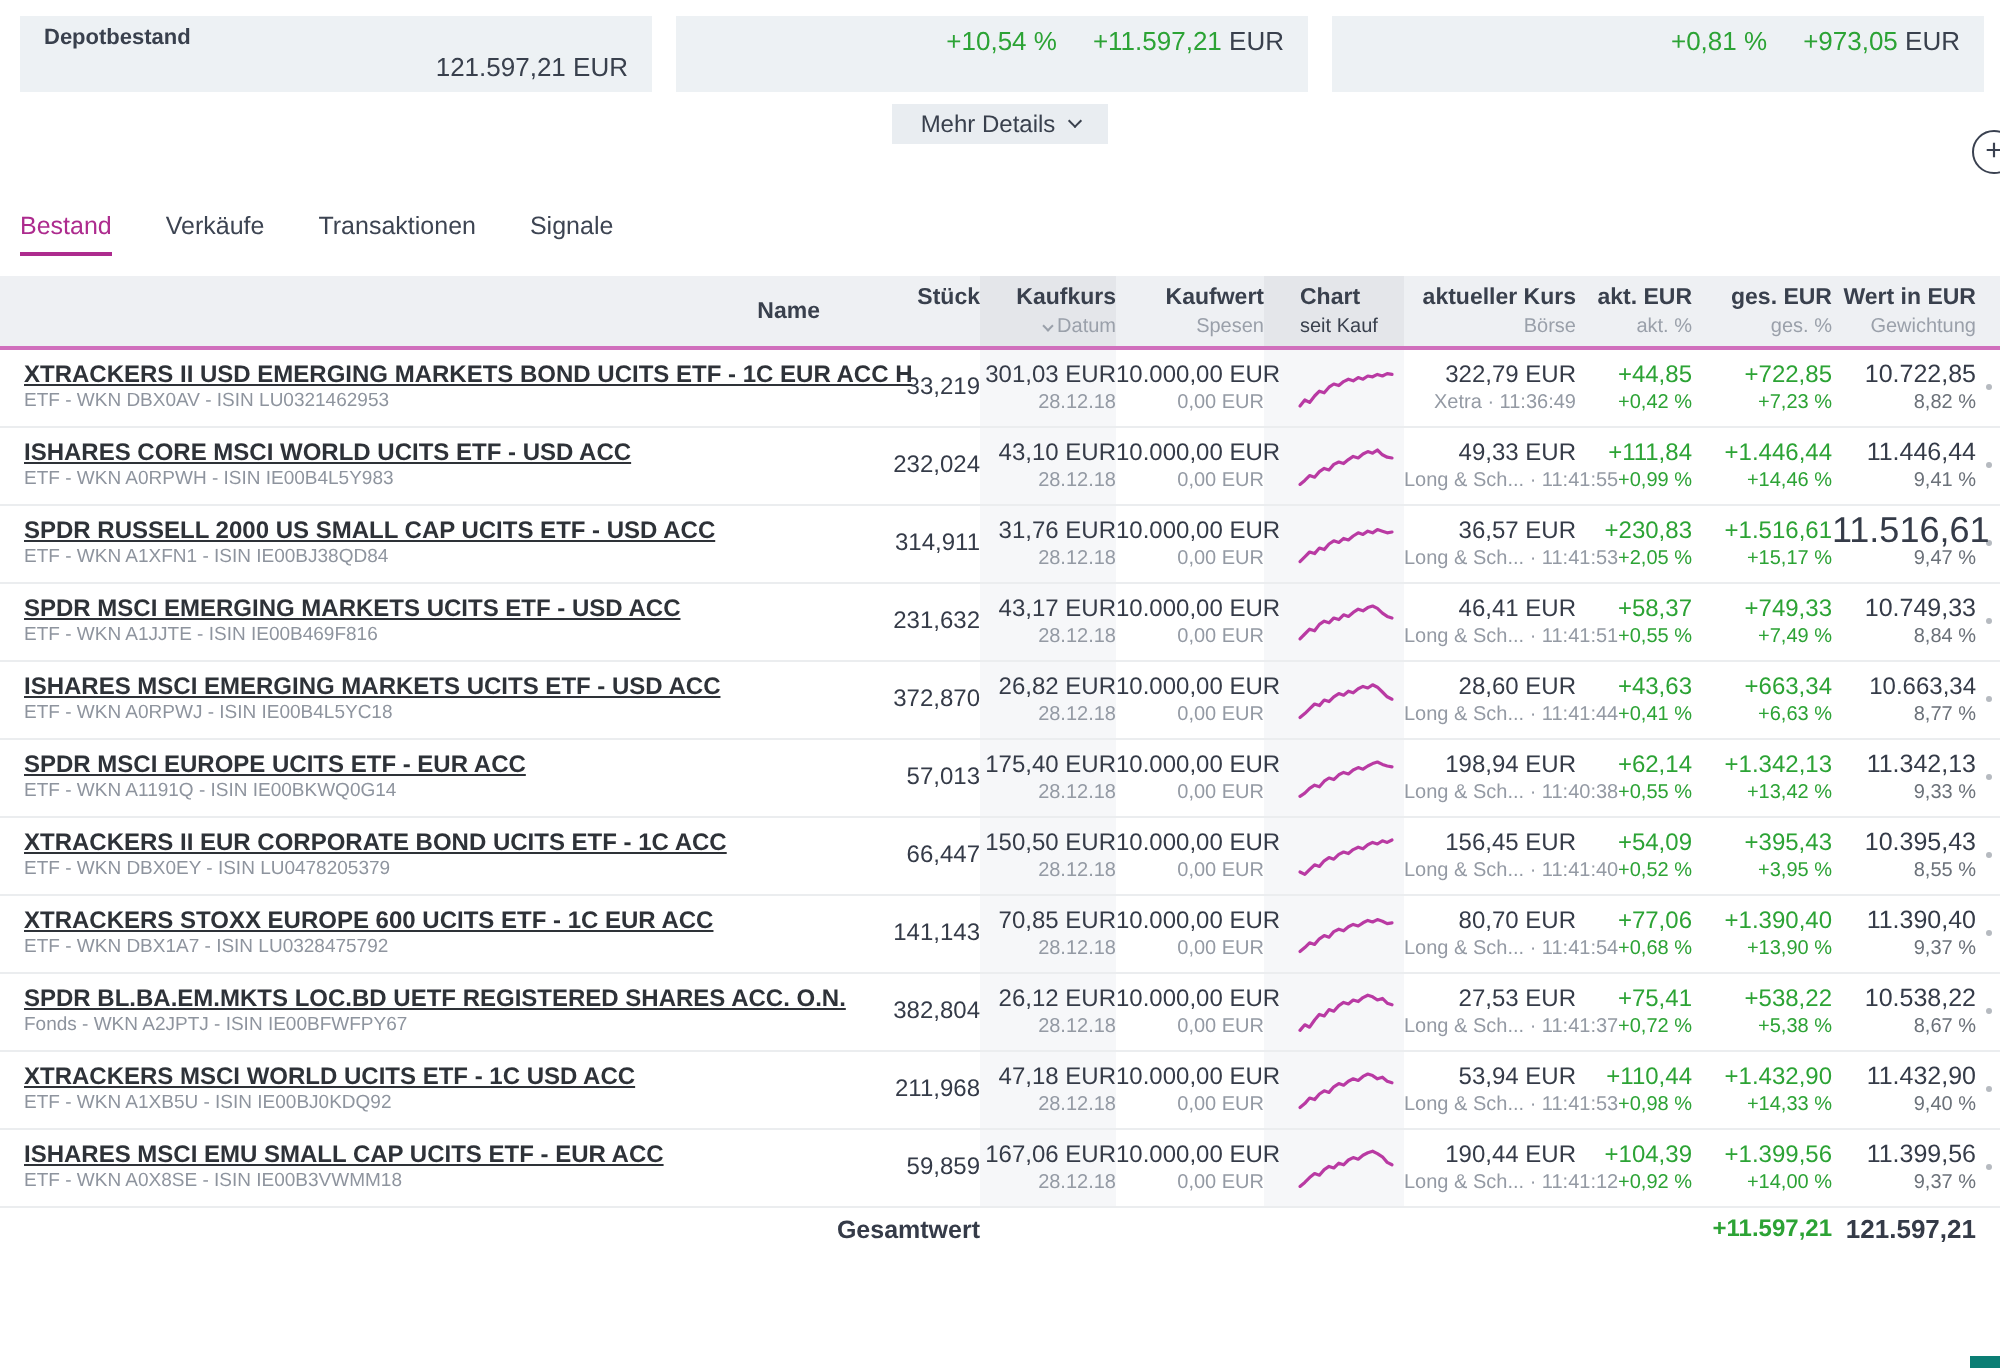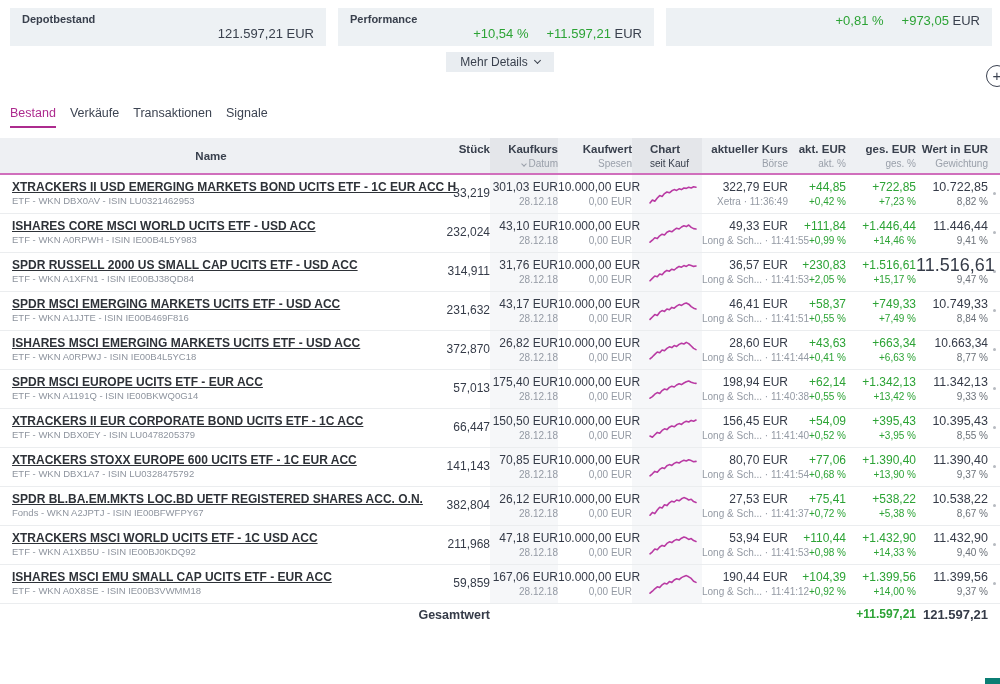--- a/index.html
+++ b/index.html
@@ -24,38 +24,38 @@
   .more-btn { background:#e9edf1; border:none; font-family:inherit; font-size:12px;
     color:#39404d; padding:3px 14px; display:flex; align-items:center; gap:7px; cursor:pointer; }
   .chev { display:inline-block; width:5px; height:5px; border-right:1.4px solid #39404d;
     border-bottom:1.4px solid #39404d; transform:rotate(45deg); margin-top:-3px; }
   .chev.gray { border-color:#9aa0aa; width:4px; height:4px; margin:0 3px 1px 0; }
   
   .plus-btn { position:absolute; top:65px; right:-8px; width:22px; height:22px;
     border:1.5px solid #3a4150; border-radius:50%; background:#fff; color:#3a4150;
     font-size:15px; line-height:19px; text-align:center; cursor:pointer; }
   
-  .tabs { display:flex; gap:14px; padding-left:10px; margin-top:34px; font-size:12.5px; }
+  .tabs { display:flex; gap:27px; padding-left:10px; margin-top:34px; font-size:12.5px; }
   .tab { color:#3d4452; padding-bottom:6px; cursor:pointer; border-bottom:2.5px solid transparent; }
   .tab.active { color:#ad2b8e; border-bottom-color:#ad2b8e; }
   
   table { width:1000px; border-collapse:collapse; table-layout:fixed; margin-top:10px; }
   col.c-name { width:410px; } col.c-stk { width:80px; } col.c-kk { width:68px; }
   col.c-kw { width:74px; } col.c-ch { width:70px; } col.c-kurs { width:86px; }
   col.c-akt { width:58px; } col.c-ges { width:70px; } col.c-wert { width:72px; }
   col.c-dot { width:12px; }
   thead th { background:#eef0f3; font-weight:normal; padding:4px 0 3px;
     border-bottom:2px solid #d06fbc; vertical-align:middle; }
   thead th.hl { background:#e4e6ea; }
   .th-main { font-size:11.5px; font-weight:bold; color:#39404d; line-height:15px; }
   .th-sub { font-size:10px; color:#9aa0aa; line-height:13px; }
   .th-sub.bold { color:#39404d; font-weight:normal; }
   th.num, td.num { text-align:right; }
   th.left { text-align:left; }
-  th.name-h { text-align:center; padding-left:12px; }
+  th.name-h { text-align:right; padding-left:12px; }
   td { border-bottom:1px solid #ebedef; height:39px; vertical-align:middle; padding:0; }
   td.tint { background:#f6f7f9; }
   .cell-main { font-size:12px; color:#353b48; line-height:15px; white-space:nowrap; }
   .cell-sub { font-size:10px; color:#949aa4; line-height:13px; white-space:nowrap; }
   .cell-main.g, .cell-sub.g { color:#2ca335; }
   .cell-sub.w { color:#6b7179; }
   td.name-cell { padding-left:12px; }
   .etf-link { font-size:12px; font-weight:bold; color:#2e3238; text-decoration:underline;
     line-height:14px; white-space:nowrap; display:block; cursor:pointer; }
   .etf-sub { font-size:9.5px; color:#8e949e; line-height:13px; white-space:nowrap; }
@@ -72,21 +72,20 @@
 </style>
 </head>
 <body>
 
 <div class="summary-bar">
   <div class="sum-box b1">
     <div class="sum-label">Depotbestand</div>
     <div class="sum-values"><span class="dark">121.597,21</span><span class="dark">&nbsp;</span><span class="dark">EUR</span></div>
   </div>
   <div class="sum-box b2">
-    <div class="sum-label">Performance</div>
     <div class="sum-values"><span class="green sum-pct">+10,54 %</span><span class="green">+11.597,21</span><span class="dark">&nbsp;</span><span class="dark">EUR</span></div>
   </div>
   <div class="sum-box b3">
     <div class="sum-values"><span class="green sum-pct">+0,81 %</span><span class="green">+973,05</span><span class="dark">&nbsp;</span><span class="dark">EUR</span></div>
   </div>
 </div>
 
 <div class="more-row">
   <button class="more-btn">
       <span>Mehr Details</span>

